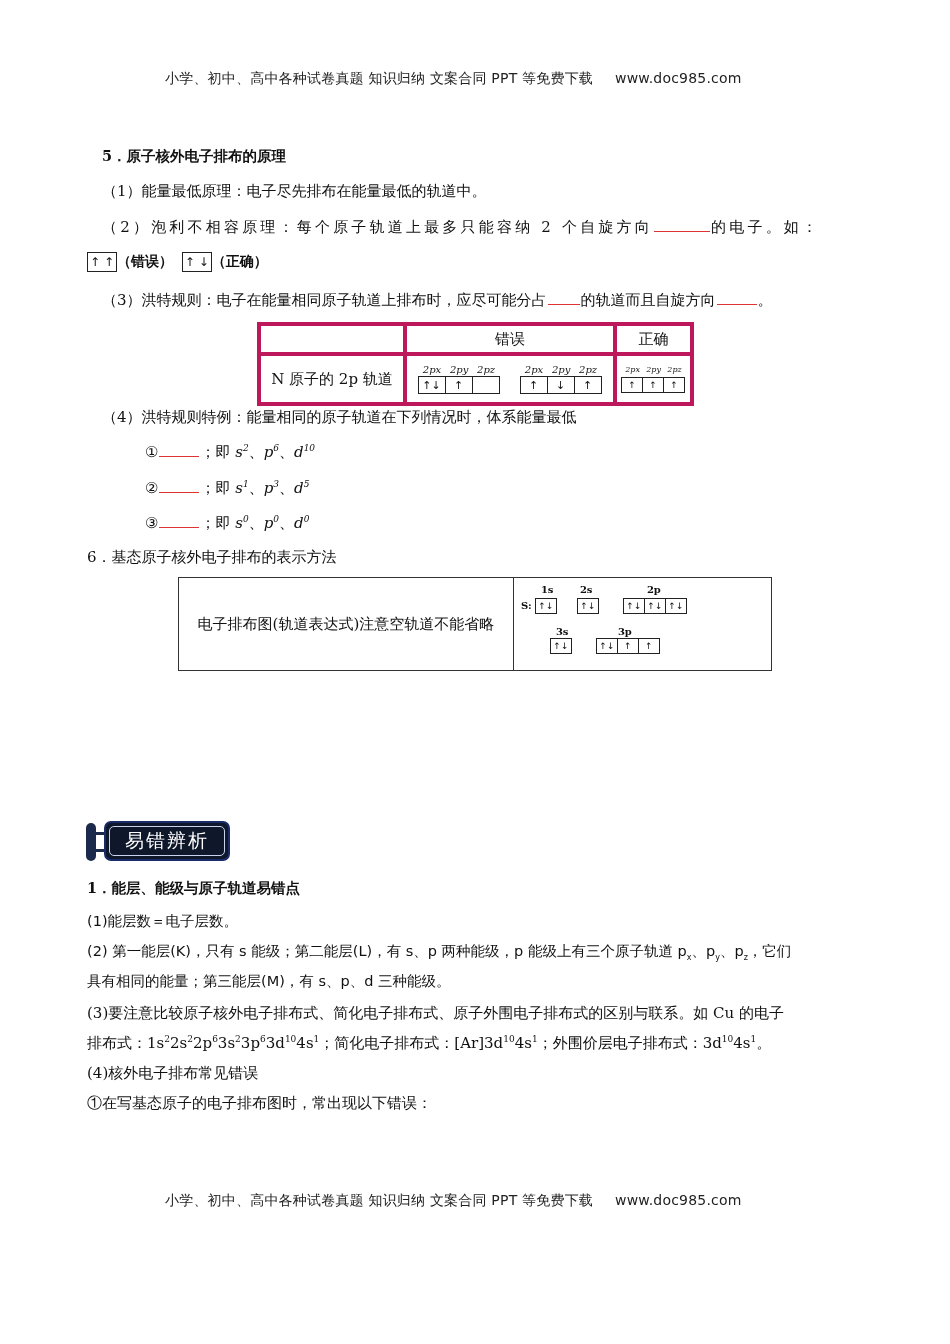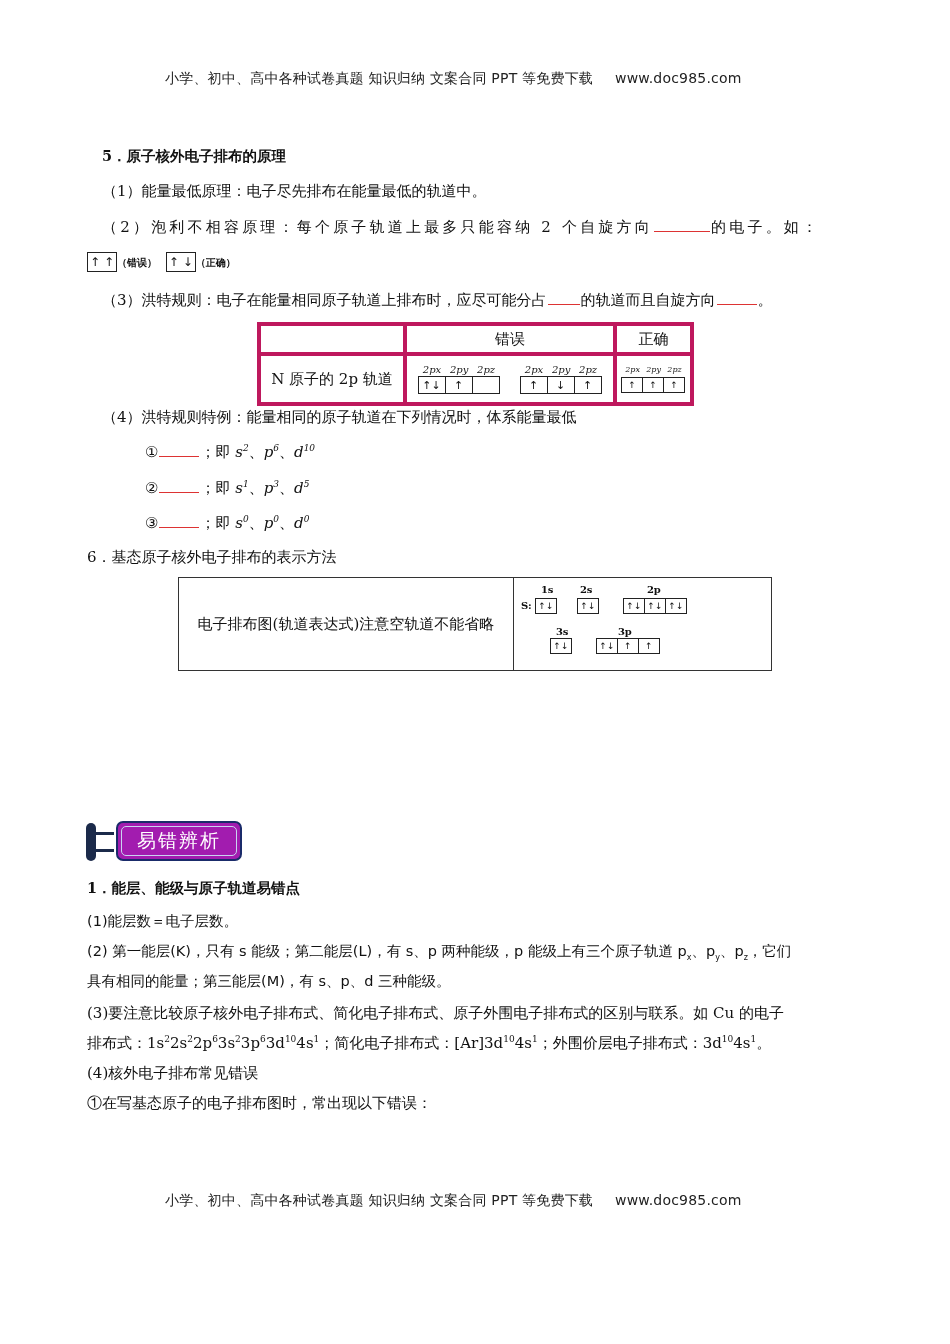--- a/index.html
+++ b/index.html
@@ -7,37 +7,37 @@
          font-family:"DejaVu Serif","Liberation Serif",serif; color:#111; font-size:15px; }
   .abs { position:absolute; white-space:nowrap; }
   .hdr { font-family:"DejaVu Sans","Liberation Sans",sans-serif; font-size:14px; color:#222; letter-spacing:0.2px; }
   .hdr .url { margin-left:22px; }
   .h5 { font-weight:bold; font-size:14.5px; }
   .para { font-size:15px; }
   .blank { display:inline-block; border-bottom:1.5px solid #d33; vertical-align:baseline; height:1px; margin:0 1px; }
   .wide { letter-spacing:3.2px; }
   .ibox { display:inline-flex; align-items:center; justify-content:center; border:1px solid #222; height:18px;
           font-family:"DejaVu Sans",sans-serif; font-size:12px; vertical-align:middle; }
-  .small { font-size:10px; font-weight:bold; font-family:Liberation Serif, serif; }
+  .small { font-size:14px; font-weight:bold; font-family:Liberation Serif, serif; }
   table { border-collapse:collapse; }
   .t1 td { border:4px solid #be185d; font-size:15px; text-align:center; }
   .t2 td { border:1px solid #333; font-size:15px; text-align:center; height:30px; }
   .orb { display:inline-flex; }
   .orb span { display:inline-flex; width:26px; height:16px; border:1px solid #222; margin-left:-1px;
               align-items:center; justify-content:center; font-size:11px; font-family:"DejaVu Sans",sans-serif; }
   .orb.sm span { width:20px; height:14px; font-size:9px; }
   .olabel { font-size:10px; font-style:italic; font-family:"DejaVu Serif",serif; }
   .i { font-style:italic; }
   sup { font-size:9px; }
   .sans { font-family:"DejaVu Sans","Liberation Sans",sans-serif; font-size:14.5px; }
   .banner { position:absolute; left:86px; top:821px; width:154px; height:42px; }
   .banner .post { position:absolute; left:0; top:2px; width:10px; height:38px; background:#1b2a4a; border-radius:5px; }
   .banner .bar1 { position:absolute; left:8px; top:11px; width:20px; height:3px; background:#1b2a4a; }
   .banner .bar2 { position:absolute; left:8px; top:28px; width:20px; height:3px; background:#1b2a4a; }
-  .banner .plate { position:absolute; left:30px; top:0; width:126px; height:40px; background:#a21caf; border-radius:7px;
+  .banner .plate { position:absolute; left:18px; top:0; width:126px; height:40px; background:#0f172a; border-radius:7px;
                    box-sizing:border-box; border:2px solid #1a2b6a; }
   .banner .inner { position:absolute; left:3px; top:3px; right:3px; bottom:3px; border:1px solid #c9d3f0; border-radius:5px;
                    color:#fff; font-family:"DejaVu Sans",sans-serif; font-size:19px; display:flex; align-items:center; justify-content:center; letter-spacing:2px; }
   .sdiag { position:relative; width:230px; height:92px; font-family:"DejaVu Serif",serif; }
   .sdiag .lab { position:absolute; font-size:10px; font-weight:bold; }
 </style>
 </head>
 <body>
 
 <div class="abs hdr" style="left:165px; top:70px;">

